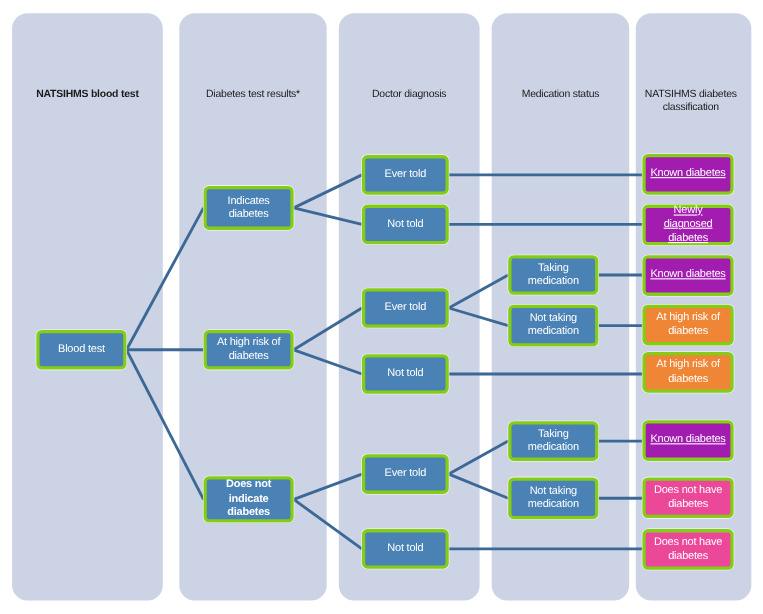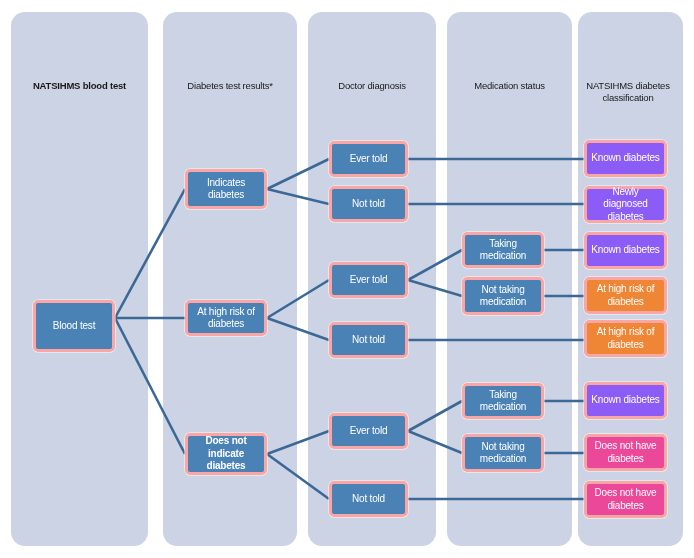--- a/index.html
+++ b/index.html
@@ -35,35 +35,35 @@
     left: 0;
     top: 0;
     width: 694px;
     height: 558px;
     pointer-events: none;
   }
   .node {
     position: absolute;
     box-sizing: border-box;
     border-radius: 5px;
-    border: 3px solid #fca5a5;
+    border: 3px solid #84cc16;
     display: flex;
     align-items: center;
     justify-content: center;
     text-align: center;
     color: #ffffff;
     font-size: 10px;
     line-height: 12.5px;
     font-family: "Liberation Sans", sans-serif;
     letter-spacing: -0.2px;
     padding: 1px 2px;
     box-shadow: 0 0 0 0.5px rgba(255,255,255,0.9);
   }
   .node.blue   { background: #4a82b6; }
-  .node.green  { background: #8b5cf6; }
+  .node.green  { background: #a21caf; text-decoration: underline; }
   .node.orange { background: #ef8636; }
   .node.maroon { background: #ec4899; }
   .node-label {
     display: block;
     width: 100%;
     white-space: pre-line;
   }
 </style>
 </head>
 <body>
@@ -102,21 +102,21 @@
       <line x1="544" y1="296" x2="584" y2="296" stroke="#3c6896" stroke-width="2.6" stroke-linecap="butt"></line>
       <line x1="408" y1="340" x2="584" y2="340" stroke="#3c6896" stroke-width="2.6" stroke-linecap="butt"></line>
       <line x1="408" y1="431" x2="462" y2="401" stroke="#3c6896" stroke-width="2.6" stroke-linecap="butt"></line>
       <line x1="408" y1="431" x2="462" y2="453" stroke="#3c6896" stroke-width="2.6" stroke-linecap="butt"></line>
       <line x1="544" y1="401" x2="584" y2="401" stroke="#3c6896" stroke-width="2.6" stroke-linecap="butt"></line>
       <line x1="544" y1="453" x2="584" y2="453" stroke="#3c6896" stroke-width="2.6" stroke-linecap="butt"></line>
       <line x1="408" y1="499" x2="584" y2="499" stroke="#3c6896" stroke-width="2.6" stroke-linecap="butt"></line>
     </svg>
 
   <div id="nodes-layer">
-      <div class="node blue" style="left: 33px; top: 300px; width: 82px; height: 52px;">
+      <div class="node blue" style="left: 33px; top: 300px; width: 82px; height: 36px;">
         <span class="node-label">Blood test</span>
       </div>
       <div class="node blue" style="left: 185px; top: 169px; width: 82px; height: 40px;">
         <span class="node-label">Indicates
 diabetes</span>
       </div>
       <div class="node blue" style="left: 185px; top: 300px; width: 82px; height: 36px;">
         <span class="node-label">At high risk of
 diabetes</span>
       </div>

